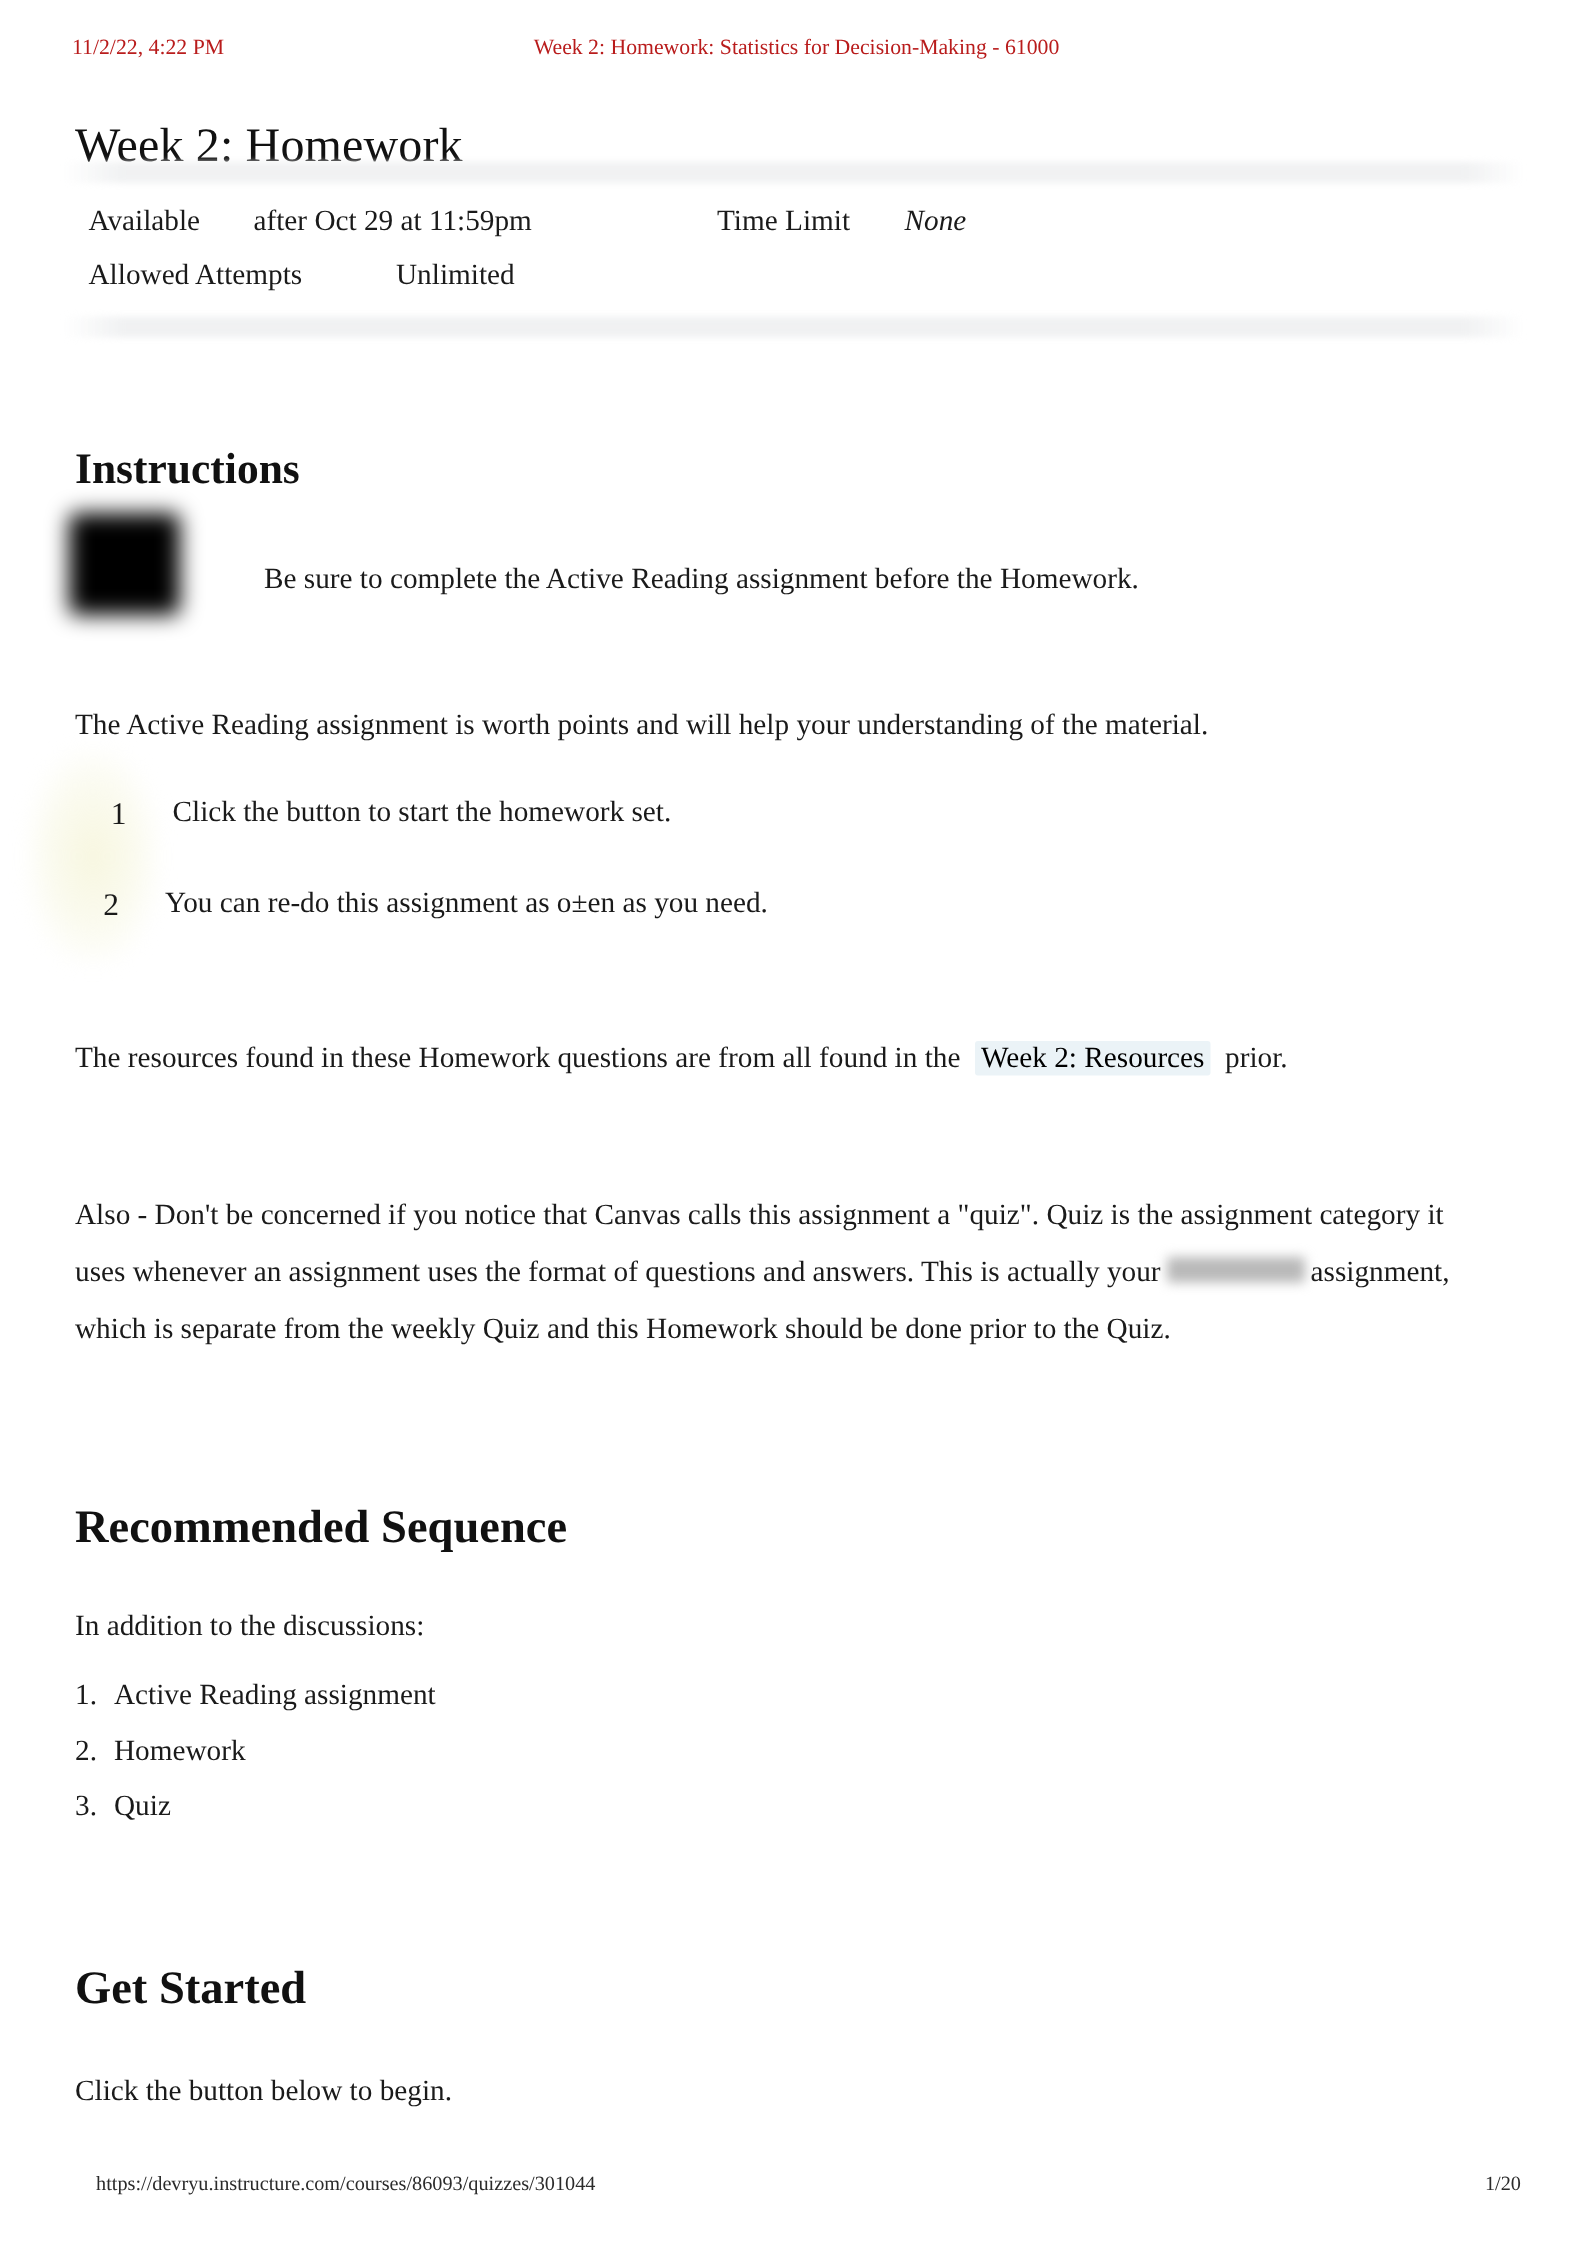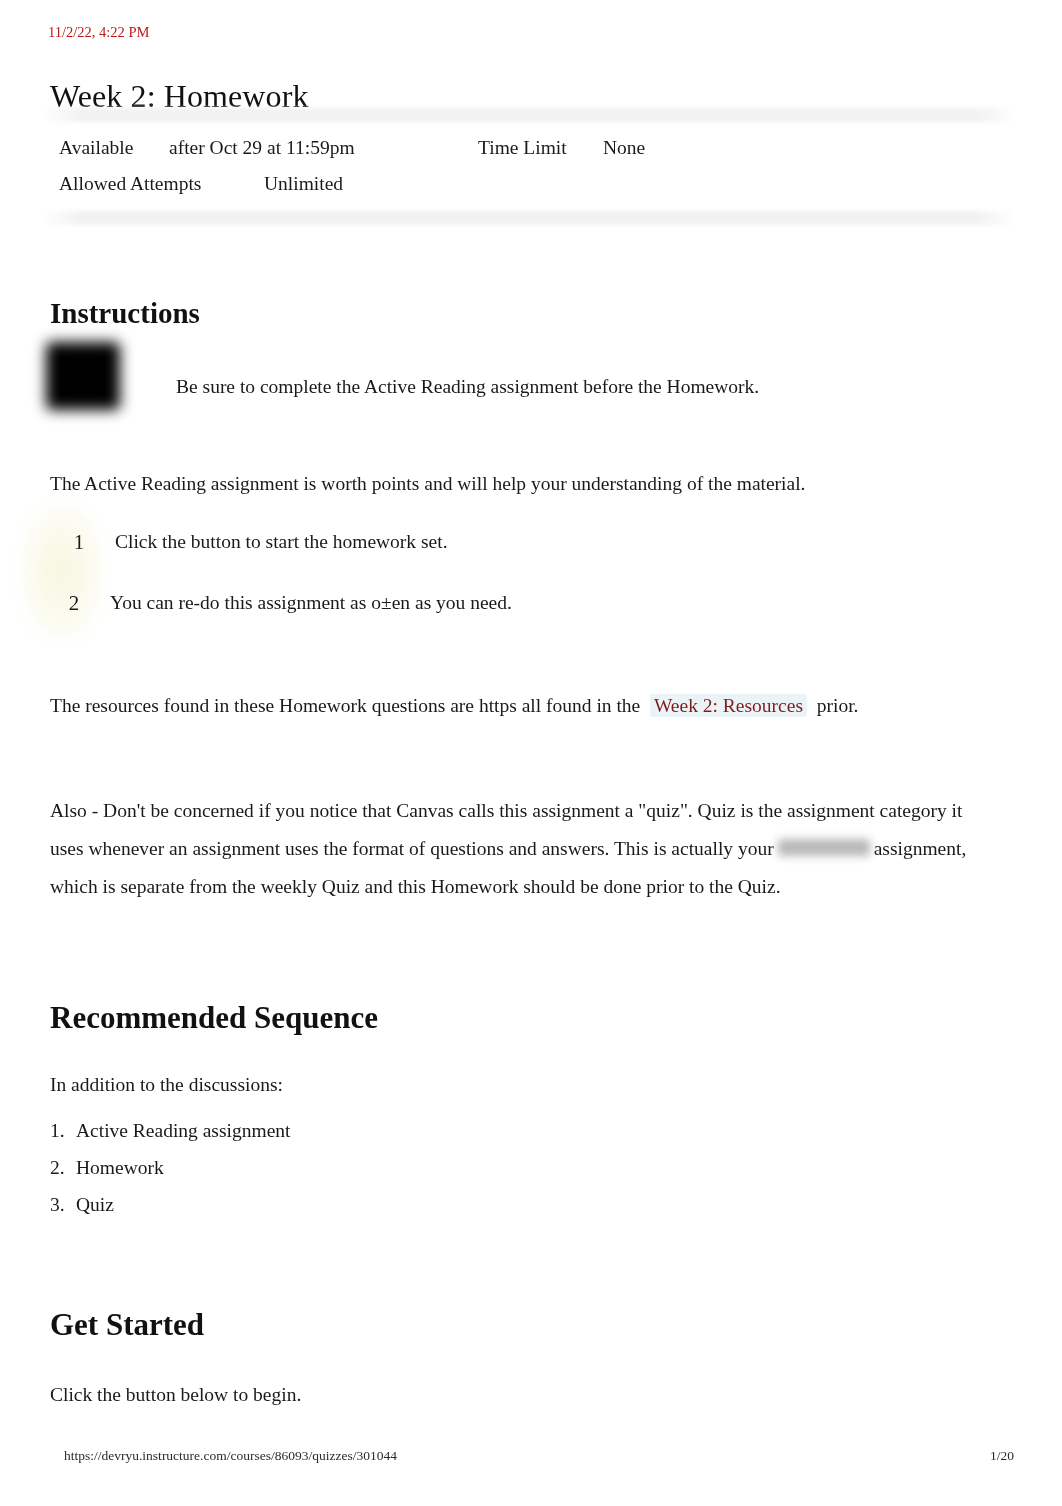--- a/index.html
+++ b/index.html
@@ -84,21 +84,21 @@
   .m-lbl, .m-val { display: inline-block; }
   .r1 .c-due-l  { position: absolute; left: 17px;  }
   .r1 .c-due-v  { position: absolute; left: 70px;  }
   .r1 .c-pts-l  { position: absolute; left: 318px; }
   .r1 .c-pts-v  { position: absolute; left: 398px; }
   .r1 .c-q-l    { position: absolute; left: 489px; }
   .r1 .c-q-v    { position: absolute; left: 613px; }
   .r2 .c-av-l   { position: absolute; left: 17px;  }
   .r2 .c-av-v   { position: absolute; left: 127px; }
   .r2 .c-tl-l   { position: absolute; left: 436px; }
-  .r2 .c-tl-v   { position: absolute; left: 561px; }
+  .r2 .c-tl-v   { position: absolute; left: 561px; font-style: italic; }
   .r3 .c-at-l   { position: absolute; left: 17px;  }
   .r3 .c-at-v   { position: absolute; left: 222px; }
 
   
   .h-section {
     position: absolute;
     left: 50px;
     font-size: 29px;
     font-weight: 700;
     line-height: 36px;
@@ -167,21 +167,21 @@
     position: absolute;
     left: 48px;
     top: 0;
     white-space: nowrap;
   }
   #num-1 { left: 67px; top: 523px; width: 560px; }
   #num-2 { left: 62px; top: 584px; width: 560px; }
 
   #para-resources { left: 50px; top: 667px; width: 940px; }
   .link {
-    color: #7f1d1d;
+    color: #000000;
     text-decoration: none;
     background: rgba(231,241,246,0.85);
     padding: 1px 4px;
     border-radius: 2px;
   }
   #para-also { left: 50px; top: 772px; width: 950px; }
   .redact-inline {
     display: inline-block;
     width: 92px;
     height: 17px;
@@ -235,20 +235,21 @@
     right: 48px;
     top: 0;
     white-space: nowrap;
   }
 </style>
 </head>
 <body>
 
 <div class="print-head">
   <span class="ph-date">11/2/22, 4:22 PM</span>
+  <span class="ph-title">Week 2: Homework: Statistics for Decision-Making - 61000</span>
 </div>
 
 <h1 class="page-title">Week 2: Homework</h1>
 
 <div class="meta-block">
   <div class="meta-bar top"></div>
   <div class="meta-rows">
     <div class="meta-row r2">
       <span class="m-lbl c-av-l">Available</span>
       <span class="m-val c-av-v">after Oct 29 at 11:59pm</span>
@@ -273,21 +274,21 @@
 <div class="num-glow"></div>
 <div class="num-item" id="num-1">
   <span class="ni-num">1</span>
   <span class="ni-txt">Click the button to start the homework set.</span>
 </div>
 <div class="num-item" id="num-2">
   <span class="ni-num">2</span>
   <span class="ni-txt">You can re-do this assignment as o±en as you need.</span>
 </div>
 
-<p class="para" id="para-resources"><span>The resources found in these Homework questions are https all found in the</span>&nbsp; <a class="link" href="#">Week 2: Resources</a>&nbsp; <span>prior.</span></p>
+<p class="para" id="para-resources"><span>The resources found in these Homework questions are from all found in the</span>&nbsp; <a class="link" href="#">Week 2: Resources</a>&nbsp; <span>prior.</span></p>
 
 <p class="para" id="para-also"><span>Also - Don't be concerned if you notice that Canvas calls this assignment a "quiz". Quiz is the assignment category it uses whenever an assignment uses the format of questions and answers. This is actually your</span><span class="redact-inline"></span><span>assignment, which is separate from the weekly Quiz and this Homework should be done prior to the Quiz.</span></p>
 
 <h2 class="h-section" id="h-recommended">Recommended Sequence</h2>
 <p class="para" id="para-addition">In addition to the discussions:</p>
 
 <div class="ol-seq">
   <div class="ol-row">
     <span class="ol-mark">1.</span><span class="ol-txt">Active Reading assignment</span>
   </div>

